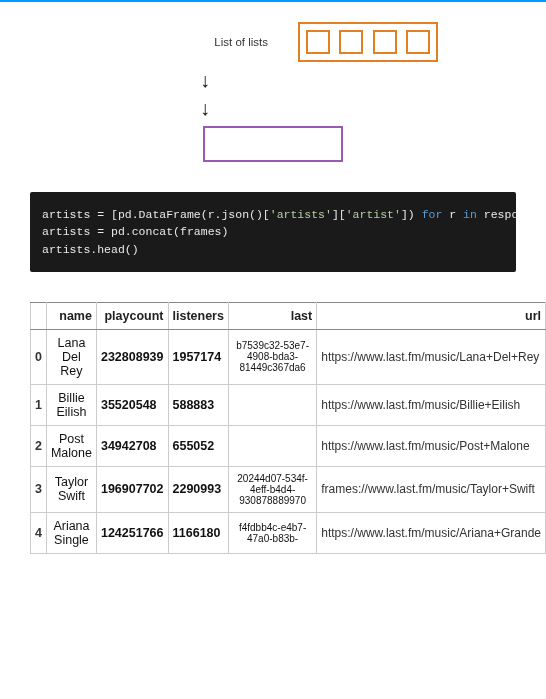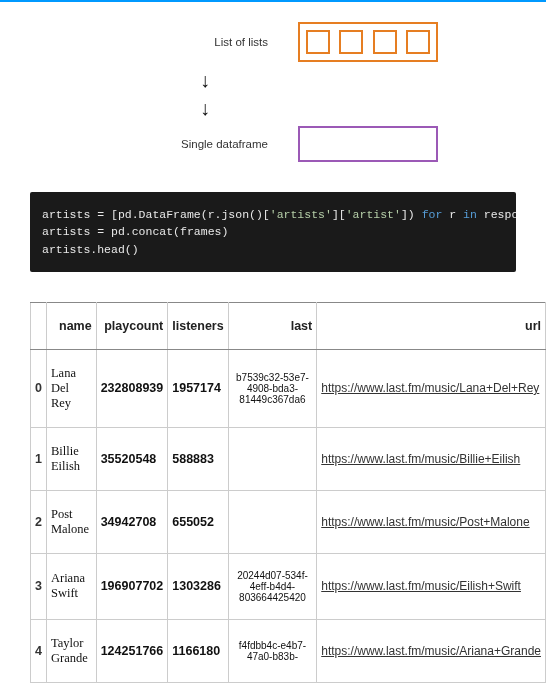--- a/index.html
+++ b/index.html
@@ -15,27 +15,27 @@
     .smallbox.purple { border-color: #9b59b6; }
     .bigbox { width: 140px; height: 36px; border: 2px solid #9b59b6; }
     .arrow-row { display: flex; width: 100%; }
     .arrow-row .spacer { width: 160px; margin-right: 30px; }
     .arrow { width: 140px; text-align: left; padding-left: 10px; font-size: 20px; line-height: 1; }
     .code-block { background: #1a1a1a; color: #e8e8e8; font-family: "SFMono-Regular", Consolas, "Liberation Mono", Menlo, monospace; font-size: 11.5px; padding: 14px 12px; margin: 0 30px 30px; line-height: 1.5; border-radius: 2px; white-space: pre; overflow-x: auto; }
     .kw-str { color: #b5cea8; }
     .kw-for { color: #569cd6; }
     .table-wrap { margin: 0 0 0 30px; overflow-x: hidden; }
     table { border-collapse: collapse; font-size: 12.5px; }
-    th, td { border: 1px solid #ccc; padding: 16px 4px; text-align: right; vertical-align: middle; }
+    th, td { border: 1px solid #ccc; padding: 6px 4px; text-align: right; vertical-align: middle; }
     th { background: #fff; color: #222; text-align: right; font-weight: 600; border-bottom: 1px solid #888; border-top: 1px solid #888; }
     th:first-child { text-align: center; min-width: 14px; }
     td.idx { font-weight: 600; color: #333; text-align: right; min-width: 14px; }
-    td.name { text-align: left; max-width: 50px; word-wrap: break-word; font-family: Liberation Serif, serif; }
+    td.name { text-align: center; max-width: 50px; word-wrap: break-word; }
     td.mbid { text-align: center; max-width: 90px; word-wrap: break-word; font-size: 10px; }
-    td.url { text-align: left; font-size: 12px; white-space: nowrap; color: #333; text-decoration: underline; }
+    td.url { text-align: left; font-size: 12px; white-space: nowrap; color: #333; }
     td.num { text-align: left; font-weight: bold; }
   </style>
 </head>
 <body>
 
 <div class="topbar"></div>
 
 <div class="diagram">
   <div class="diagram-row">
     <div class="diagram-label">List of lists</div>
@@ -48,21 +48,20 @@
   </div>
   <div class="arrow-row">
     <div class="spacer"></div>
       <div class="arrow">↓</div>
   </div>
   <div class="arrow-row">
     <div class="spacer"></div>
       <div class="arrow">↓</div>
   </div>
   <div class="diagram-row">
-    <div class="diagram-label">Single dataframe</div>
     <div class="bigbox"></div>
   </div>
 </div>
 
 <div class="code-block"><span>artists = [pd.DataFrame(r.json()[</span><span class="kw-str">'artists'</span><span>][</span><span class="kw-str">'artist'</span><span>]) </span><span class="kw-for">for</span><span> r </span><span class="kw-for">in</span><span> responses]</span>
 <span>artists = pd.concat(frames)</span>
 <span>artists.head()</span></div>
 
 <div class="table-wrap">
   <table>
@@ -97,29 +96,29 @@
         <tr>
           <td class="idx">2</td>
           <td class="name">Post Malone</td>
           <td class="num">34942708</td>
           <td class="num">655052</td>
           <td class="mbid"></td>
           <td class="url">https://www.last.fm/music/Post+Malone</td>
         </tr>
         <tr>
           <td class="idx">3</td>
-          <td class="name">Ariana Swift</td>
+          <td class="name">Taylor Swift</td>
           <td class="num">196907702</td>
-          <td class="num">1303286</td>
-          <td class="mbid">20244d07-534f-4eff-b4d4-803664425420</td>
-          <td class="url">https://www.last.fm/music/Eilish+Swift</td>
+          <td class="num">2290993</td>
+          <td class="mbid">20244d07-534f-4eff-b4d4-930878889970</td>
+          <td class="url">frames://www.last.fm/music/Taylor+Swift</td>
         </tr>
         <tr>
           <td class="idx">4</td>
-          <td class="name">Taylor Grande</td>
+          <td class="name">Ariana Single</td>
           <td class="num">124251766</td>
           <td class="num">1166180</td>
           <td class="mbid">f4fdbb4c-e4b7-47a0-b83b-</td>
           <td class="url">https://www.last.fm/music/Ariana+Grande</td>
         </tr>
       </tbody>
   </table>
 </div>
 
 </body></html>

